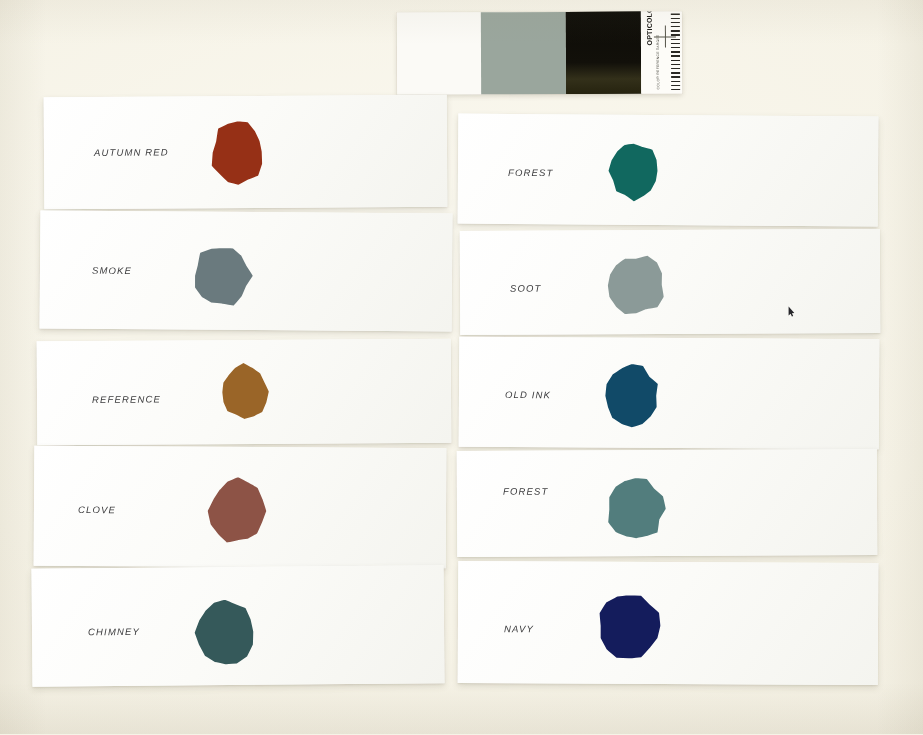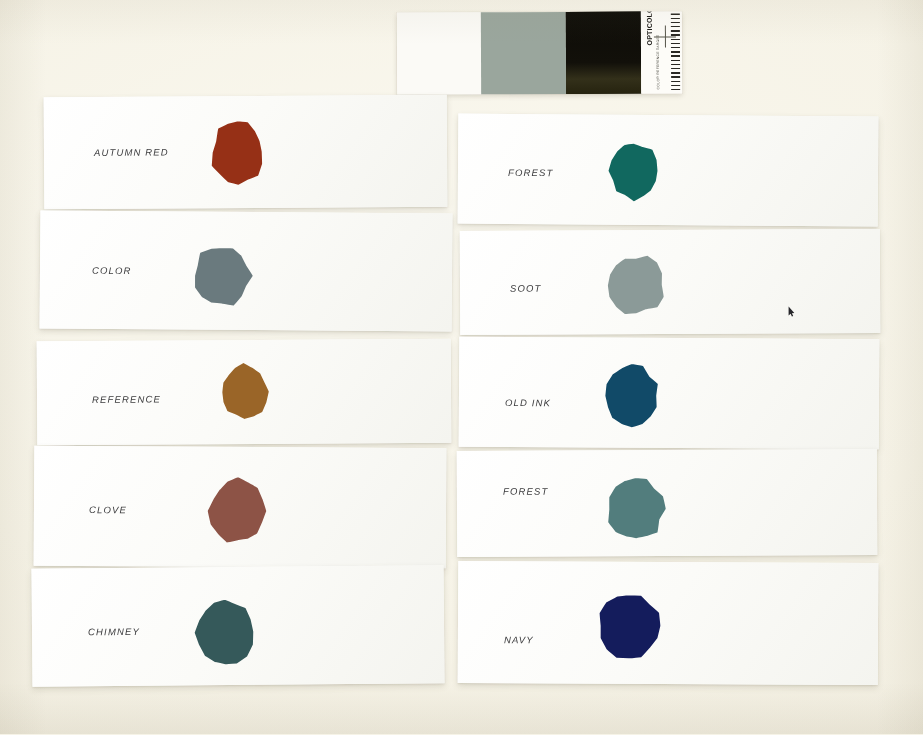--- a/index.html
+++ b/index.html
@@ -172,37 +172,37 @@
   <div id="cards-layer">
       <div class="card" style="left: 44px; top: 96px; width: 403px; height: 112px; transform: rotate(-0.35deg); z-index: 10;">
         <div class="card-name" style="left: 50px; top: 50px;">AUTUMN RED</div>
         <div class="blob" style="left: 162px; top: 18px; width: 64px; height: 76px;">
           <svg viewBox="0 0 100 100" preserveAspectRatio="none" xmlns="http://www.w3.org/2000/svg">
             <path d="M 87.05 50.00 Q 87.74 67.09 87.43 65.82 Q 80.69 83.13 80.84 81.46 Q 63.50 86.87 64.83 86.52 Q 48.86 93.82 50.00 92.91 Q 32.57 89.41 33.99 89.42 Q 20.57 78.23 21.56 79.01 Q 7.30 66.66 8.89 67.37 Q 10.64 48.49 10.65 50.00 Q 16.52 34.59 16.02 35.64 Q 19.31 17.14 19.51 18.90 Q 36.11 12.14 34.87 12.75 Q 51.18 8.97 50.00 9.44 Q 67.26 10.82 65.80 11.09 Q 77.67 23.71 76.65 22.82 Q 84.45 36.73 83.73 35.75 Q 87.43 51.08 87.05 50.00 Z" fill="#963016"></path>
           </svg>
         </div>
       </div>
       <div class="card" style="left: 40px; top: 212px; width: 412px; height: 118px; transform: rotate(0.45deg); z-index: 11;">
-        <div class="card-name" style="left: 52px; top: 54px;">COLOR</div>
+        <div class="card-name" style="left: 52px; top: 54px;">SMOKE</div>
         <div class="blob" style="left: 147px; top: 28px; width: 70px; height: 72px;">
           <svg viewBox="0 0 100 100" preserveAspectRatio="none" xmlns="http://www.w3.org/2000/svg">
             <path d="M 93.86 50.00 Q 83.34 65.64 84.24 64.47 Q 77.75 79.79 78.04 78.60 Q 66.05 92.85 66.74 91.22 Q 48.60 88.07 50.00 88.37 Q 33.63 87.36 34.90 87.18 Q 20.12 78.78 21.36 79.21 Q 10.52 65.27 11.68 66.19 Q 11.50 48.64 11.65 50.00 Q 15.70 34.31 15.39 35.38 Q 18.68 16.45 18.90 18.28 Q 36.12 12.00 34.82 12.62 Q 51.20 11.10 50.00 11.28 Q 66.87 11.52 65.49 11.86 Q 78.54 22.75 77.40 22.06 Q 84.96 36.45 84.49 35.43 Q 95.37 51.17 93.86 50.00 Z" fill="#6a7a7e"></path>
           </svg>
         </div>
       </div>
       <div class="card" style="left: 37px; top: 340px; width: 414px; height: 104px; transform: rotate(-0.35deg); z-index: 12;">
         <div class="card-name" style="left: 55px; top: 53px;">REFERENCE</div>
         <div class="blob" style="left: 178px; top: 20px; width: 58px; height: 64px;">
           <svg viewBox="0 0 100 100" preserveAspectRatio="none" xmlns="http://www.w3.org/2000/svg">
             <path d="M 92.67 50.00 Q 88.24 67.58 88.45 66.24 Q 80.60 83.07 80.90 81.52 Q 64.38 89.07 65.59 88.39 Q 48.70 92.69 50.00 91.98 Q 34.69 84.32 35.81 84.94 Q 19.67 79.33 21.16 79.41 Q 13.74 63.88 14.47 65.01 Q 12.36 48.79 12.66 50.00 Q 14.64 33.79 14.76 35.11 Q 24.61 22.46 23.94 23.42 Q 35.46 11.48 34.77 12.49 Q 51.22 3.75 50.00 4.96 Q 66.48 13.19 65.18 12.62 Q 79.41 21.79 78.14 21.30 Q 85.80 36.17 85.24 35.11 Q 93.73 51.14 92.67 50.00 Z" fill="#9a6528"></path>
           </svg>
         </div>
       </div>
       <div class="card" style="left: 34px; top: 447px; width: 412px; height: 120px; transform: rotate(0.35deg); z-index: 13;">
-        <div class="card-name" style="left: 55px; top: 58px; text-align: right;">CLOVE</div>
+        <div class="card-name" style="left: 44px; top: 58px; text-align: right;">CLOVE</div>
         <div class="blob" style="left: 170px; top: 25px; width: 68px; height: 78px;">
           <svg viewBox="0 0 100 100" preserveAspectRatio="none" xmlns="http://www.w3.org/2000/svg">
             <path d="M 91.48 50.00 Q 84.80 66.13 85.26 64.90 Q 77.78 80.04 78.10 78.66 Q 63.38 86.30 64.44 85.55 Q 48.92 87.55 50.00 87.43 Q 32.20 91.01 33.66 90.25 Q 19.89 78.85 20.96 79.62 Q 8.70 66.11 9.87 66.96 Q 4.83 48.57 5.67 50.00 Q 14.78 33.51 14.13 34.84 Q 23.98 21.77 23.33 22.80 Q 35.47 11.34 34.72 12.37 Q 51.24 5.87 50.00 6.80 Q 66.09 13.88 64.87 13.38 Q 80.28 20.83 78.89 20.54 Q 86.63 35.89 86.00 34.79 Q 92.39 51.23 91.48 50.00 Z" fill="#8d5346"></path>
           </svg>
         </div>
       </div>
       <div class="card" style="left: 32px; top: 567px; width: 412px; height: 118px; transform: rotate(-0.5deg); z-index: 14;">
         <div class="card-name" style="left: 56px; top: 58px;">CHIMNEY</div>
         <div class="blob" style="left: 158px; top: 26px; width: 70px; height: 78px;">
           <svg viewBox="0 0 100 100" preserveAspectRatio="none" xmlns="http://www.w3.org/2000/svg">
@@ -220,37 +220,37 @@
       </div>
       <div class="card" style="left: 460px; top: 230px; width: 420px; height: 104px; transform: rotate(-0.3deg); z-index: 11;">
         <div class="card-name" style="left: 50px; top: 52px; text-align: center;">SOOT</div>
         <div class="blob" style="left: 142px; top: 20px; width: 68px; height: 70px;">
           <svg viewBox="0 0 100 100" preserveAspectRatio="none" xmlns="http://www.w3.org/2000/svg">
             <path d="M 87.91 50.00 Q 91.17 68.57 90.48 67.10 Q 80.56 83.26 81.01 81.63 Q 62.57 84.71 64.04 84.58 Q 48.98 90.74 50.00 90.12 Q 31.83 91.63 33.32 91.08 Q 19.20 79.47 20.37 80.22 Q 9.79 65.56 10.84 66.54 Q 8.29 48.65 8.69 50.00 Q 12.30 32.66 12.24 34.05 Q 22.09 19.71 21.50 20.93 Q 35.51 10.90 34.56 11.99 Q 51.17 12.54 50.00 12.33 Q 68.48 7.22 67.00 8.13 Q 82.53 18.85 81.12 18.26 Q 89.13 35.06 88.26 33.83 Q 87.77 51.26 87.91 50.00 Z" fill="#8b9a98"></path>
           </svg>
         </div>
       </div>
       <div class="card" style="left: 459px; top: 338px; width: 420px; height: 110px; transform: rotate(0.35deg); z-index: 12;">
-        <div class="card-name" style="left: 46px; top: 52px; margin-top: 8px;">OLD INK</div>
+        <div class="card-name" style="left: 46px; top: 52px;">OLD INK</div>
         <div class="blob" style="left: 140px; top: 22px; width: 66px; height: 72px;">
           <svg viewBox="0 0 100 100" preserveAspectRatio="none" xmlns="http://www.w3.org/2000/svg">
             <path d="M 86.72 50.00 Q 87.72 67.13 87.29 65.76 Q 77.62 79.92 78.22 78.78 Q 65.12 90.36 65.95 89.28 Q 48.72 94.46 50.00 93.73 Q 32.89 88.60 34.23 88.84 Q 18.75 80.02 20.17 80.42 Q 13.00 64.17 13.63 65.37 Q 9.15 48.80 9.70 50.00 Q 11.47 32.37 11.61 33.78 Q 21.46 19.03 20.89 20.31 Q 35.53 11.08 34.51 11.86 Q 51.19 5.20 50.00 6.01 Q 68.32 8.66 66.69 8.89 Q 76.84 24.58 76.21 23.27 Q 90.65 34.09 89.02 33.52 Q 86.43 51.35 86.72 50.00 Z" fill="#114a68"></path>
           </svg>
         </div>
       </div>
       <div class="card" style="left: 457px; top: 450px; width: 420px; height: 106px; transform: rotate(-0.3deg); z-index: 13;">
         <div class="card-name" style="left: 46px; top: 35px;">FOREST</div>
         <div class="blob" style="left: 145px; top: 22px; width: 68px; height: 74px;">
           <svg viewBox="0 0 100 100" preserveAspectRatio="none" xmlns="http://www.w3.org/2000/svg">
             <path d="M 93.54 50.00 Q 83.09 65.45 84.10 64.41 Q 81.36 83.58 81.07 81.69 Q 63.44 86.91 64.80 86.45 Q 48.82 89.62 50.00 89.19 Q 33.96 86.54 35.13 86.61 Q 18.59 80.44 19.97 80.63 Q 7.65 66.40 9.03 67.31 Q 10.90 48.58 10.71 50.00 Q 10.64 32.09 10.98 33.52 Q 20.82 18.34 20.28 19.68 Q 35.54 10.94 34.46 11.74 Q 51.21 7.32 50.00 7.86 Q 67.93 9.35 66.39 9.65 Q 77.71 23.62 76.95 22.51 Q 91.16 33.81 89.77 33.20 Q 94.36 51.44 93.54 50.00 Z" fill="#527d7d"></path>
           </svg>
         </div>
       </div>
       <div class="card" style="left: 458px; top: 562px; width: 420px; height: 122px; transform: rotate(0.3deg); z-index: 14;">
-        <div class="card-name" style="left: 46px; top: 73px;">NAVY</div>
+        <div class="card-name" style="left: 46px; top: 62px;">NAVY</div>
         <div class="blob" style="left: 134px; top: 26px; width: 74px; height: 76px;">
           <svg viewBox="0 0 100 100" preserveAspectRatio="none" xmlns="http://www.w3.org/2000/svg">
             <path d="M 92.35 50.00 Q 88.22 67.62 88.31 66.18 Q 77.53 79.87 78.27 78.84 Q 65.99 92.56 66.71 91.15 Q 48.68 93.03 50.00 92.80 Q 31.47 92.25 32.98 91.91 Q 18.51 80.09 19.78 80.83 Q 10.87 65.01 11.82 66.13 Q 11.76 48.73 11.72 50.00 Q 9.82 31.81 10.35 33.25 Q 20.19 17.65 19.66 19.06 Q 35.56 10.79 34.41 11.61 Q 51.23 9.44 50.00 9.70 Q 67.54 10.04 66.08 10.41 Q 78.58 22.66 77.70 21.75 Q 91.99 33.53 90.53 32.88 Q 92.73 51.41 92.35 50.00 Z" fill="#141c5c"></path>
           </svg>
         </div>
       </div>
     </div>
 
   <div class="cursor-mark" style="left: 788px; top: 303px;">
     <svg viewBox="0 0 7 11" xmlns="http://www.w3.org/2000/svg">

